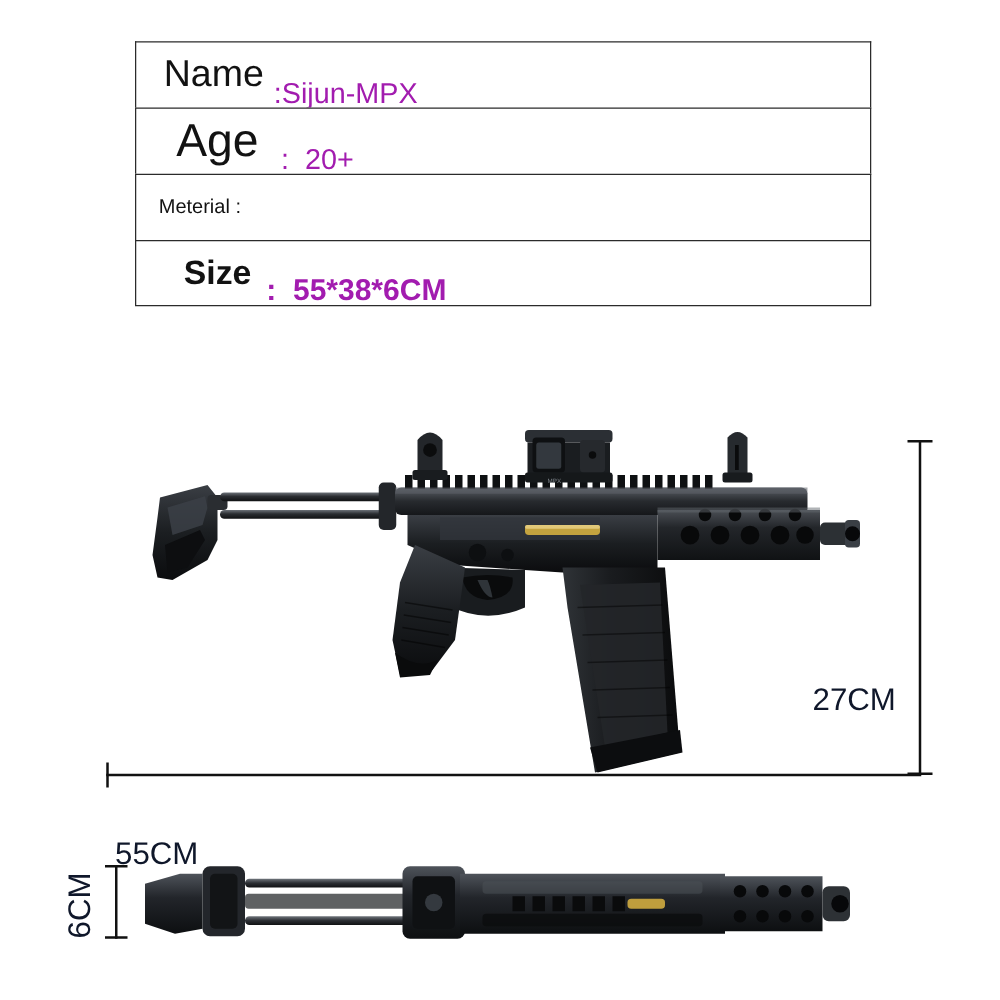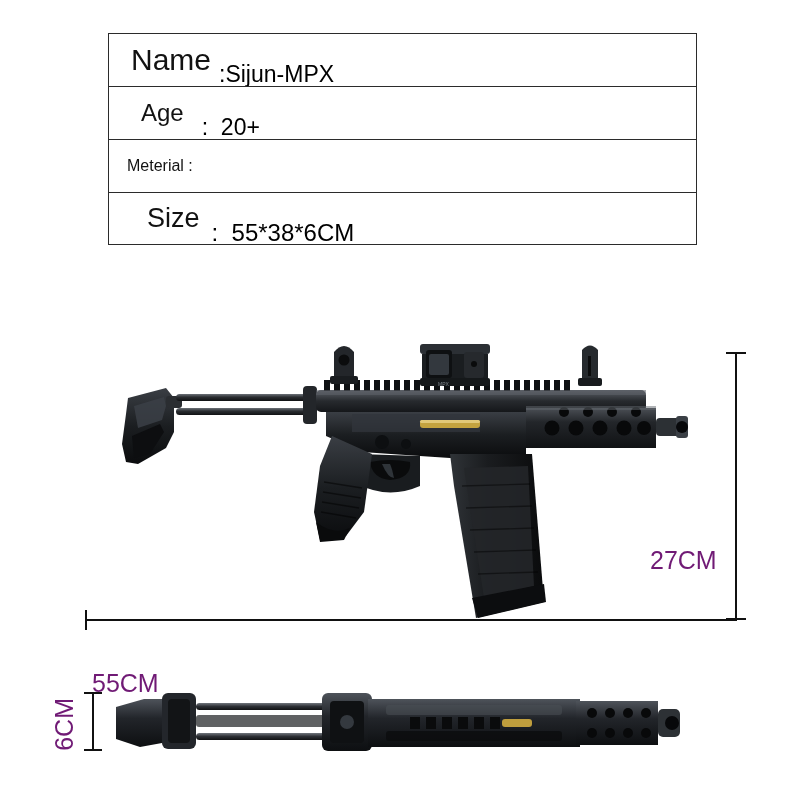--- a/index.html
+++ b/index.html
@@ -25,52 +25,52 @@
   }
   .spec-row {
     position: relative;
     height: 53px;
     border: 1.6px solid #2b2b2b;
     border-bottom-width: 0;
     display: flex;
     align-items: center;
     background: #fff;
   }
-  .spec-row:last-child { border-bottom-width: 1.6px; }
+  .spec-row:last-child { border-bottom-width: 1.6px; font-weight: bold; }
 
   .spec-label {
     color: #121212;
     white-space: pre;
   }
   .spec-value {
-    color: #000000;
+    color: #a21caf;
     white-space: pre;
     margin-top: 28px;
   }
 
   
   .r0 .spec-label { font-size: 30px; margin-left: 22px; }
   .r0 .spec-value { font-size: 23px; margin-left: 8px; }
 
-  .r1 .spec-label { font-size: 24px; margin-left: 32px; }
+  .r1 .spec-label { font-size: 37px; margin-left: 32px; }
   .r1 .spec-value { font-size: 23px; margin-left: 18px; }
 
   .r2 .spec-label { font-size: 16px; margin-left: 18px; }
   .r2 .spec-value { font-size: 24px; margin-left: 6px; }
 
   .r3 .spec-label { font-size: 27px; margin-left: 18px; }
   .r3 .spec-value { font-size: 23px; margin-left: 10px; }
 
   .r4 .spec-label { font-size: 27px; margin-left: 38px; }
   .r4 .spec-value { font-size: 24px; margin-left: 12px; }
 
   
   .dim-text {
     position: absolute;
-    color: #701a75;
+    color: #0f172a;
     font-size: 25px;
     white-space: pre;
   }
   #dim-height-label { left: 650px; top: 546px; }
   #dim-width-label  { left: 92px;  top: 669px; }
   #dim-thick-label  {
     left: 50px; top: 698px;
     writing-mode: vertical-rl;
     text-orientation: mixed;
     transform: rotate(180deg);

